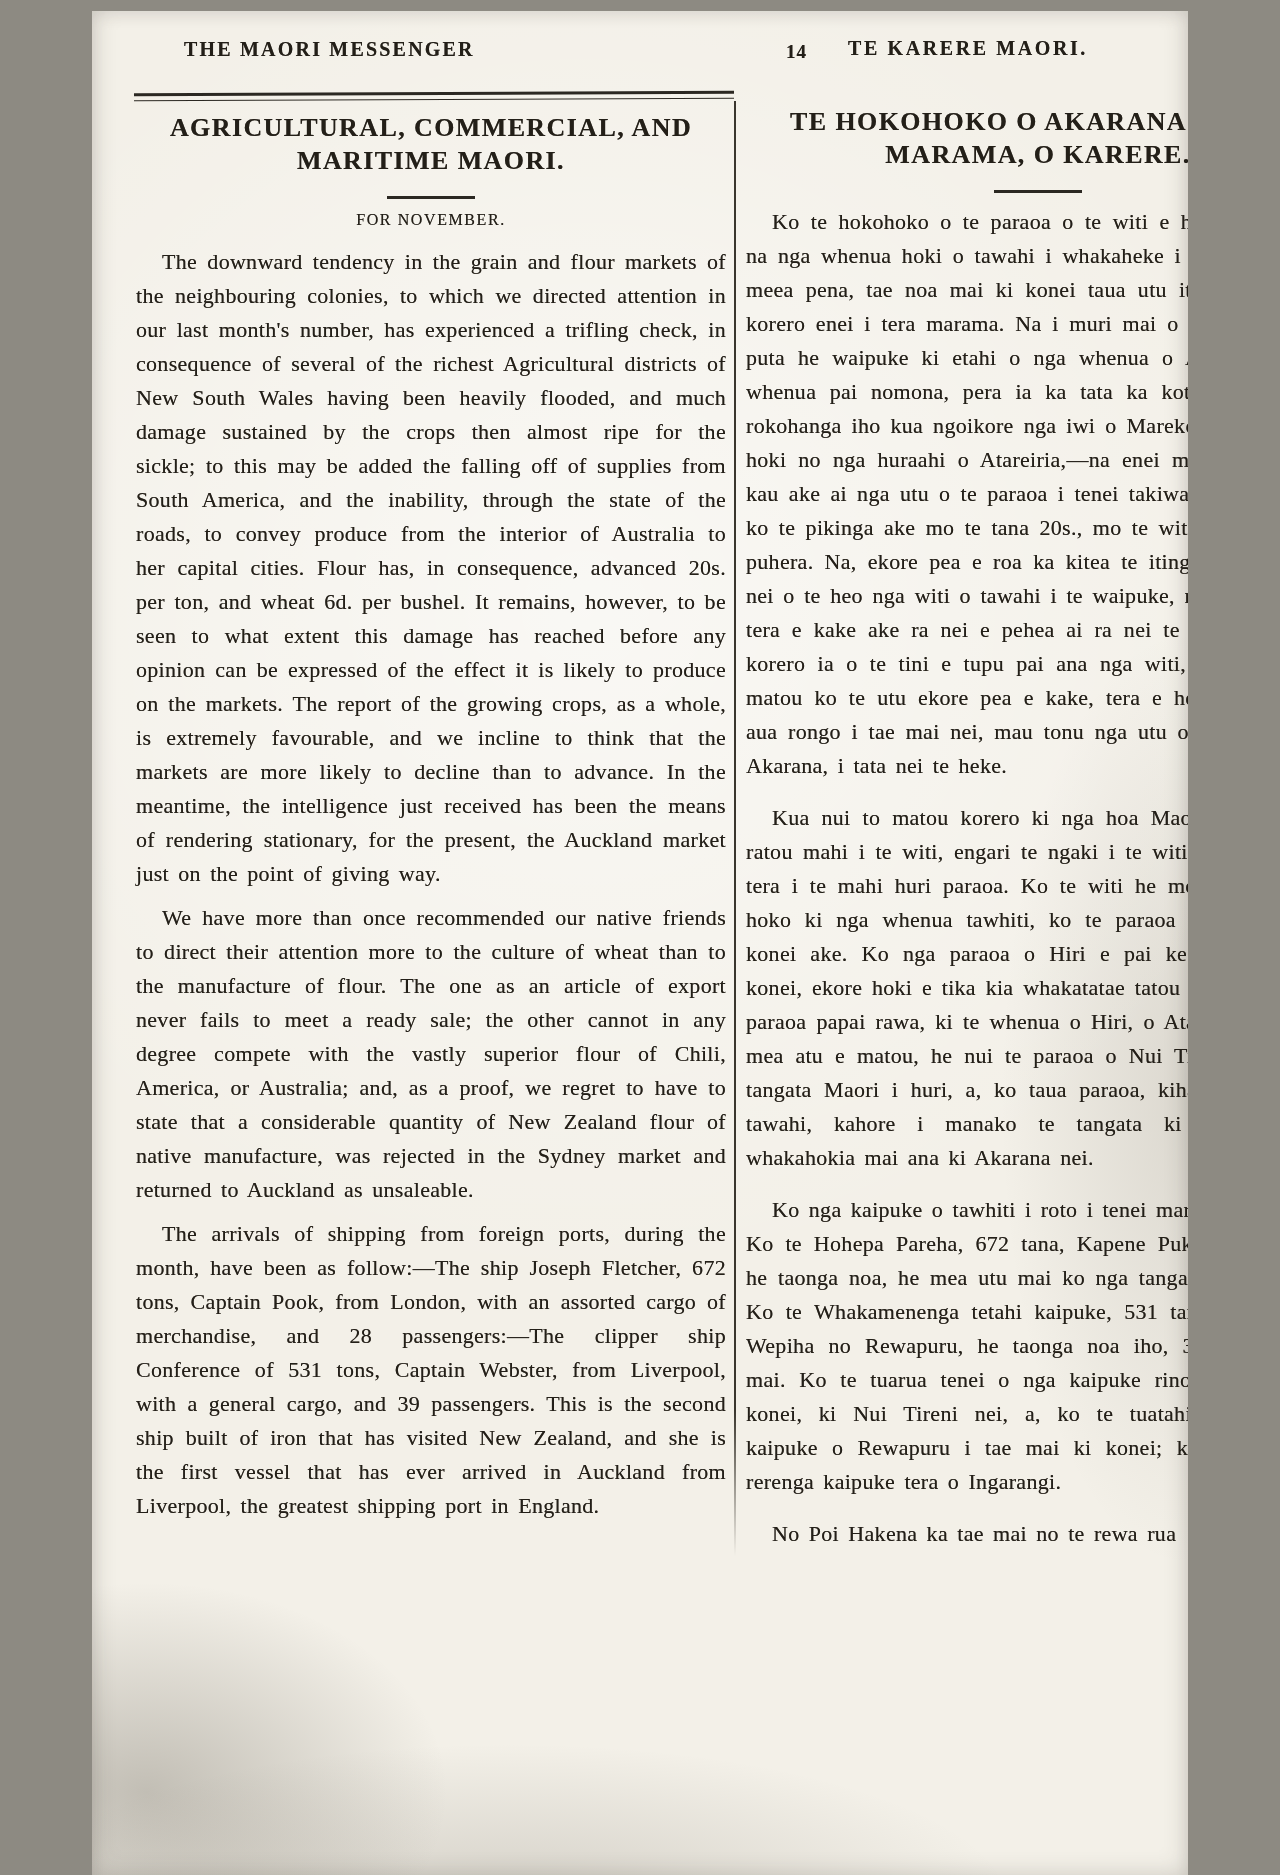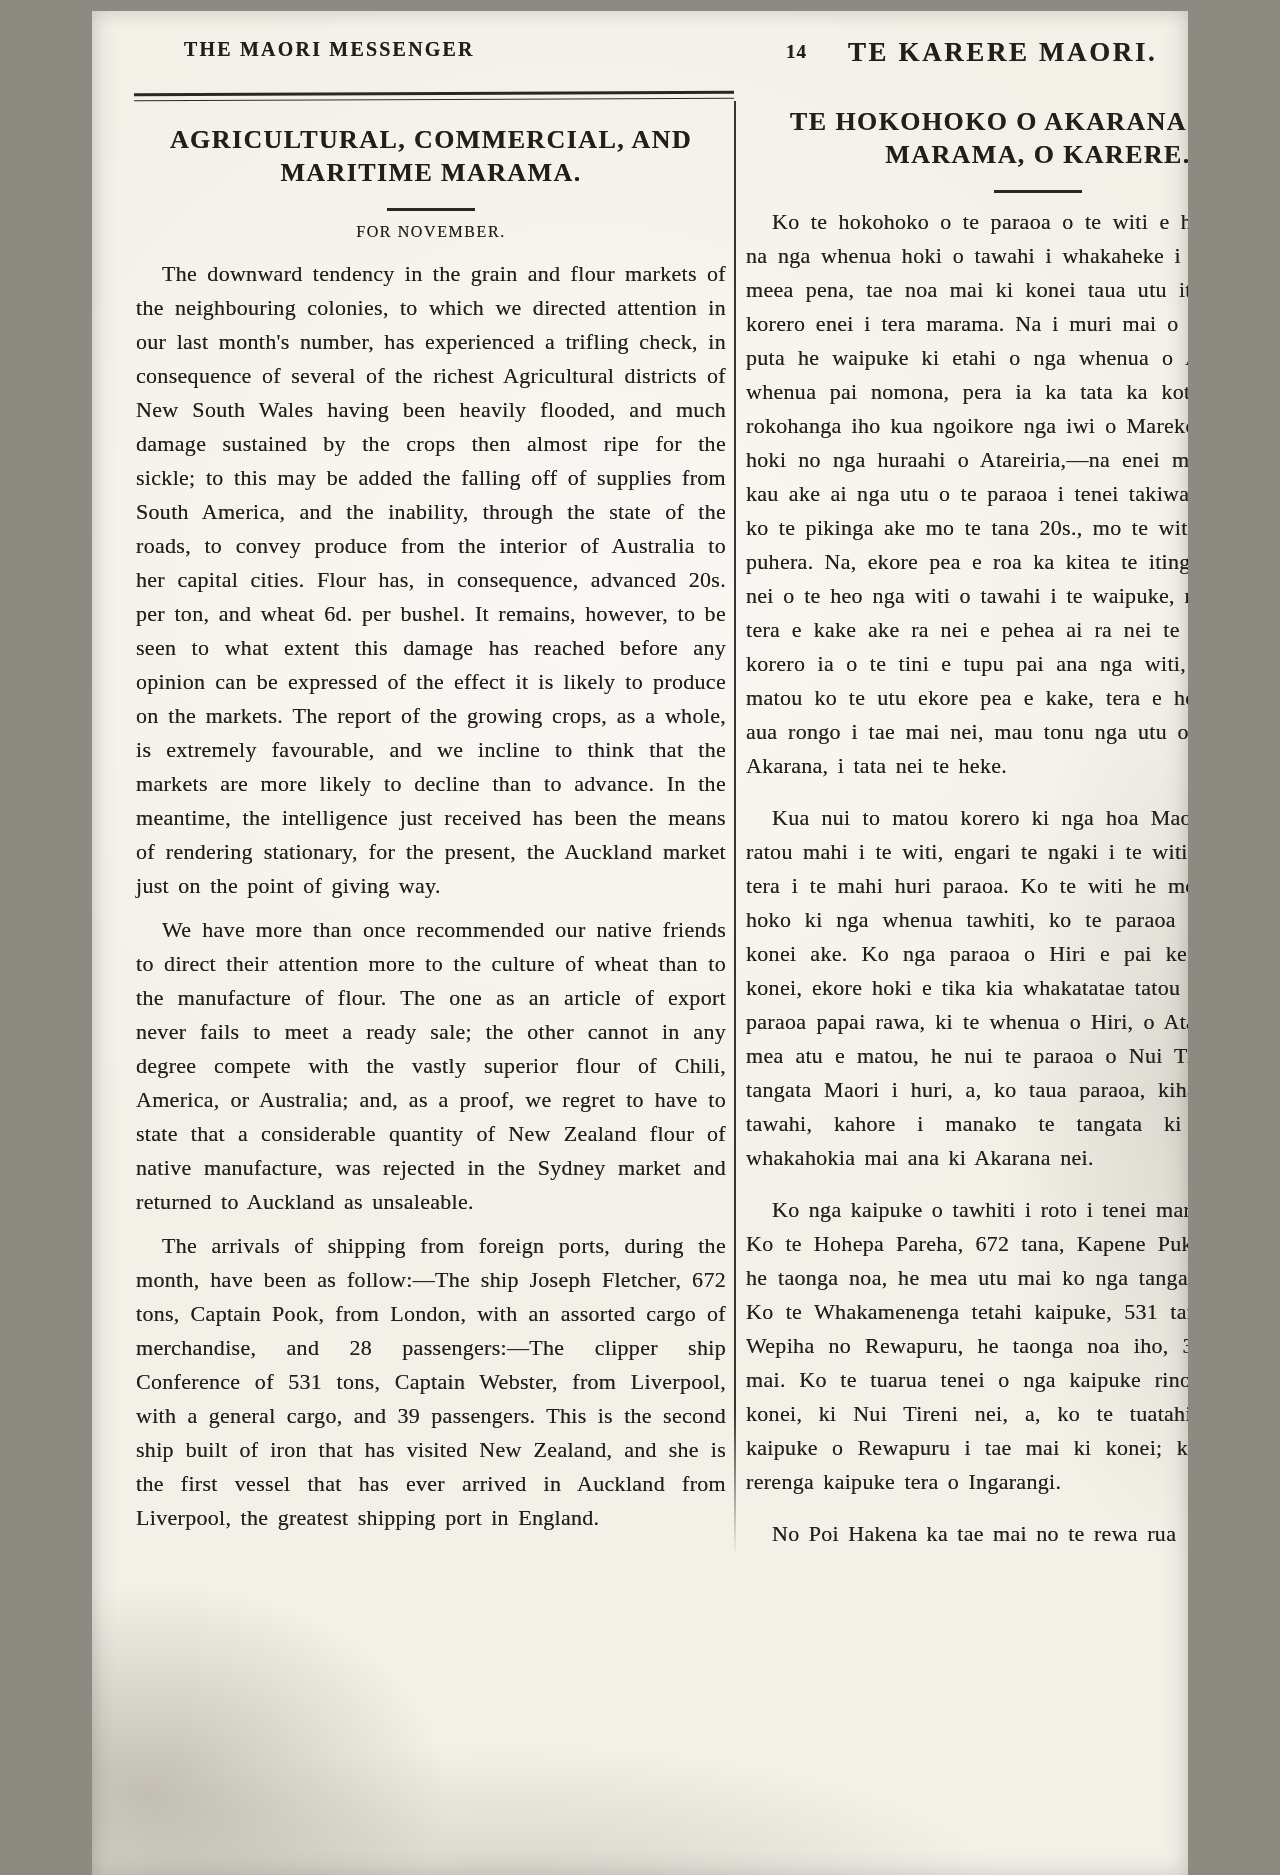--- a/index.html
+++ b/index.html
@@ -24,36 +24,36 @@
     box-shadow: inset 0 -10px 24px rgba(60,55,45,0.22), inset 0 6px 14px rgba(60,55,45,0.08);
     text-shadow: 0 0 0.6px rgba(40,33,24,0.65);
   }
   .mh {
     position: absolute;
     font-weight: bold;
     white-space: nowrap;
   }
   .mh-left  { left: 92px;  top: 27px; font-size: 20px; letter-spacing: 2.2px; }
   .mh-page  { left: 694px; top: 30px; font-size: 19px; letter-spacing: 1px; }
-  .mh-right { left: 756px; top: 26px; font-size: 27px; letter-spacing: 2.6px; }
+  .mh-right { left: 756px; top: 26px; font-size: 20px; letter-spacing: 2.6px; }
   .header-rule {
     position: absolute;
     left: 42px; top: 81px;
     width: 600px; height: 4px;
     border-top: 3px solid #2b2822;
     border-bottom: 1px solid #2b2822;
     transform: rotate(-0.25deg);
   }
   .columns {
     position: absolute;
     top: 90px; left: 44px;
     display: flex;
     align-items: flex-start;
   }
-  .col-left  { width: 590px; padding-top: 20px; }
+  .col-left  { width: 590px; padding-top: 8px; }
   .col-right { width: 584px; padding-top: 2px; }
   .col-rule {
     width: 2px;
     height: 1455px;
     background: linear-gradient(#3a362e 90%, rgba(58,54,46,0));
     margin: 0 10px 0 8px;
   }
   .col-heading {
     margin: 2px 0 0;
     text-align: center;
@@ -95,21 +95,21 @@
   <div class="mh mh-page">14</div>
   <div class="mh mh-right">TE KARERE MAORI.</div>
 
   <div class="header-rule"></div>
 
   <div class="columns">
 
     <div class="col col-left">
       <h2 class="col-heading">
         <span>AGRICULTURAL, COMMERCIAL, AND</span><br>
-        <span>MARITIME MARAMA.</span>
+        <span>MARITIME MAORI.</span>
       </h2>
       <div class="short-rule"></div>
       <div class="subheading">FOR NOVEMBER.</div>
       <p class="body-para">The downward tendency in the grain and flour markets of the neighbouring colonies, to which we directed attention in our last month's number, has experienced a trifling check, in consequence of several of the richest Agricultural districts of New South Wales having been heavily flooded, and much damage sustained by the crops then almost ripe for the sickle; to this may be added the falling off of supplies from South America, and the inability, through the state of the roads, to convey produce from the interior of Australia to her capital cities. Flour has, in consequence, advanced 20s. per ton, and wheat 6d. per bushel. It remains, however, to be seen to what extent this damage has reached before any opinion can be expressed of the effect it is likely to produce on the markets. The report of the growing crops, as a whole, is extremely favourable, and we incline to think that the markets are more likely to decline than to advance. In the meantime, the intelligence just received has been the means of rendering stationary, for the present, the Auckland market just on the point of giving way.</p>
       <p class="body-para">We have more than once recommended our native friends to direct their attention more to the culture of wheat than to the manufacture of flour. The one as an article of export never fails to meet a ready sale; the other cannot in any degree compete with the vastly superior flour of Chili, America, or Australia; and, as a proof, we regret to have to state that a considerable quantity of New Zealand flour of native manufacture, was rejected in the Sydney market and returned to Auckland as unsaleable.</p>
       <p class="body-para">The arrivals of shipping from foreign ports, during the month, have been as follow:—The ship Joseph Fletcher, 672 tons, Captain Pook, from London, with an assorted cargo of merchandise, and 28 passengers:—The clipper ship Conference of 531 tons, Captain Webster, from Liverpool, with a general cargo, and 39 passengers. This is the second ship built of iron that has visited New Zealand, and she is the first vessel that has ever arrived in Auckland from Liverpool, the greatest shipping port in England.</p>
     </div>
 
     <div class="col-rule"></div>
 

